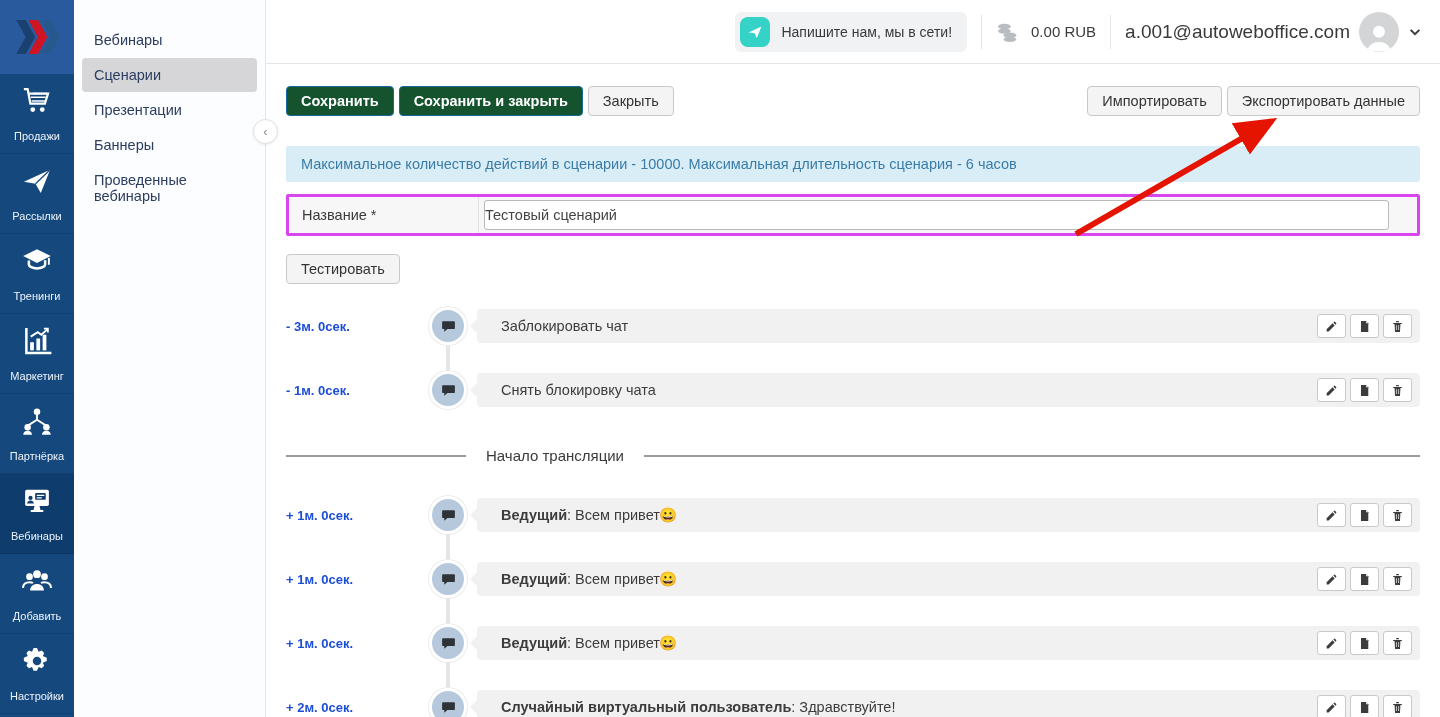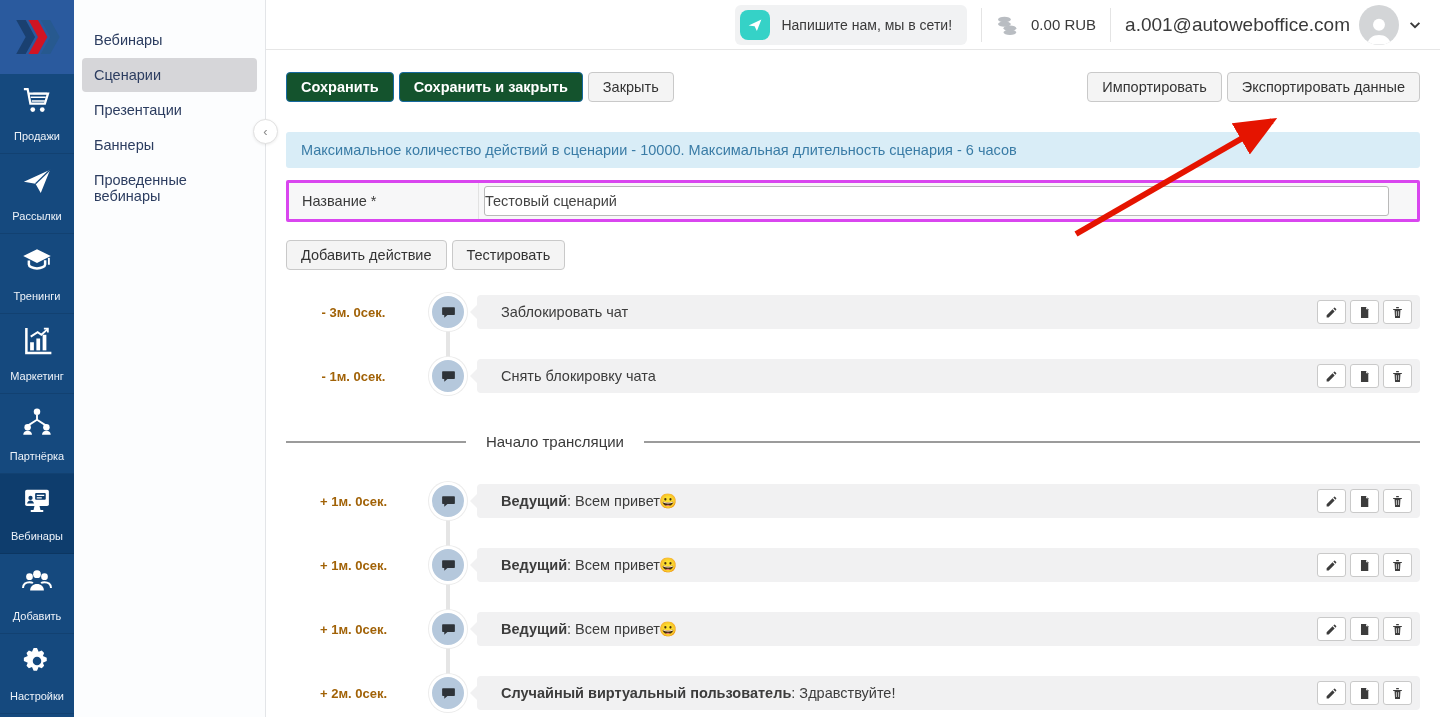--- a/index.html
+++ b/index.html
@@ -19,21 +19,21 @@
              border-right:1px solid #e3e5e8; padding-top:22px; z-index:3; }
   .submenu-item { margin:1px 8px; padding:9px 12px; font-size:14.5px; color:#2c3d60; border-radius:4px; cursor:pointer; }
   .submenu-item.active { background:#d6d6d9; }
 
   .collapse-btn { position:absolute; left:253px; top:119px; width:25px; height:25px; border-radius:50%;
                   background:#fff; border:1px solid #e1e1e1; color:#8a8a8a; display:flex; align-items:center;
                   justify-content:center; font-size:13px; z-index:6; box-shadow:0 1px 3px rgba(0,0,0,.08); cursor:pointer; }
 
   
   .main { position:absolute; left:266px; top:0; width:1174px; height:717px; }
-  .topbar { height:50px; border-bottom:1px solid #e6e6e6; display:flex; align-items:center;
+  .topbar { height:64px; border-bottom:1px solid #e6e6e6; display:flex; align-items:center;
             justify-content:flex-end; padding-right:18px; gap:14px; }
   .chat-pill { display:flex; align-items:center; gap:11px; background:#f1f2f3; border-radius:6px;
                padding:5px 15px 5px 5px; font-size:14px; color:#3a3a3a; cursor:pointer; }
   .chat-app-icon { width:30px; height:30px; border-radius:8px; background:#35d2c7; display:flex;
                    align-items:center; justify-content:center; }
   .v-sep { width:1px; height:34px; background:#e4e4e4; }
   .balance { display:flex; align-items:center; gap:9px; font-size:15px; color:#3a3a3a; }
   .account { display:flex; align-items:center; gap:9px; font-size:19px; color:#3a3a3a; cursor:pointer; }
   .avatar { width:40px; height:40px; border-radius:50%; background:#d3d5d7; display:flex; align-items:flex-end; justify-content:center; overflow:hidden; }
 
@@ -57,21 +57,21 @@
 
   .actions-row { margin-top:18px; display:flex; gap:5px; }
 
   
   .timeline { margin-top:25px; position:relative; }
   .t-group { position:relative; }
   .t-connector { position:absolute; left:160px; width:4px; background:#e5e5e5; z-index:1; }
   .t-connector.g1 { top:17px; height:64px; }
   .t-connector.g2 { top:17px; height:194px; }
   .t-row { display:flex; align-items:center; height:34px; margin-bottom:30px; position:relative; }
-  .t-time { width:135px; text-align:center; font-weight:bold; font-size:13px; color:#a16207; flex:none; white-space:nowrap; }
+  .t-time { width:135px; text-align:left; font-weight:bold; font-size:13px; color:#1d4ed8; flex:none; white-space:nowrap; }
   .t-node { width:38px; height:38px; margin-left:8px; flex:none; border-radius:50%; background:#b5c8dc;
             border:3px solid #fff; box-shadow:0 0 0 1px #ececec; display:flex; align-items:center;
             justify-content:center; position:relative; z-index:2; }
   .t-panel { flex:1; margin-left:10px; background:#f1f1f2; border-radius:4px; height:34px; display:flex;
              align-items:center; position:relative; padding:0 8px 0 24px; }
   .t-panel::before { content:""; position:absolute; left:-7px; top:50%; margin-top:-8px;
                      border:8px solid transparent; border-right:8px solid #f1f1f2; border-left:none; }
   .t-text { flex:1; font-size:14.5px; color:#3c3c3c; white-space:nowrap; overflow:hidden; }
   .t-actions { display:flex; gap:4px; }
   .icon-btn { width:29px; height:24px; background:#fff; border:1px solid #c9c9c9; border-radius:3px;
@@ -235,21 +235,20 @@
       <div class="banner">Максимальное количество действий в сценарии - 10000. Максимальная длительность сценария - 6 часов</div>
 
       <div class="form-row">
         <div class="form-label">Название *</div>
         <div class="form-input-cell">
           <input type="text" value="Тестовый сценарий" style="">
         </div>
       </div>
 
       <div class="actions-row">
-        <button class="btn btn-default">Добавить действие</button>
         <button class="btn btn-default">Тестировать</button>
       </div>
 
       <div class="timeline">
 
         <div class="t-group">
           <div class="t-connector g1"></div>
 
           <div class="t-row">
             <div class="t-time">- 3м. 0сек.</div>

